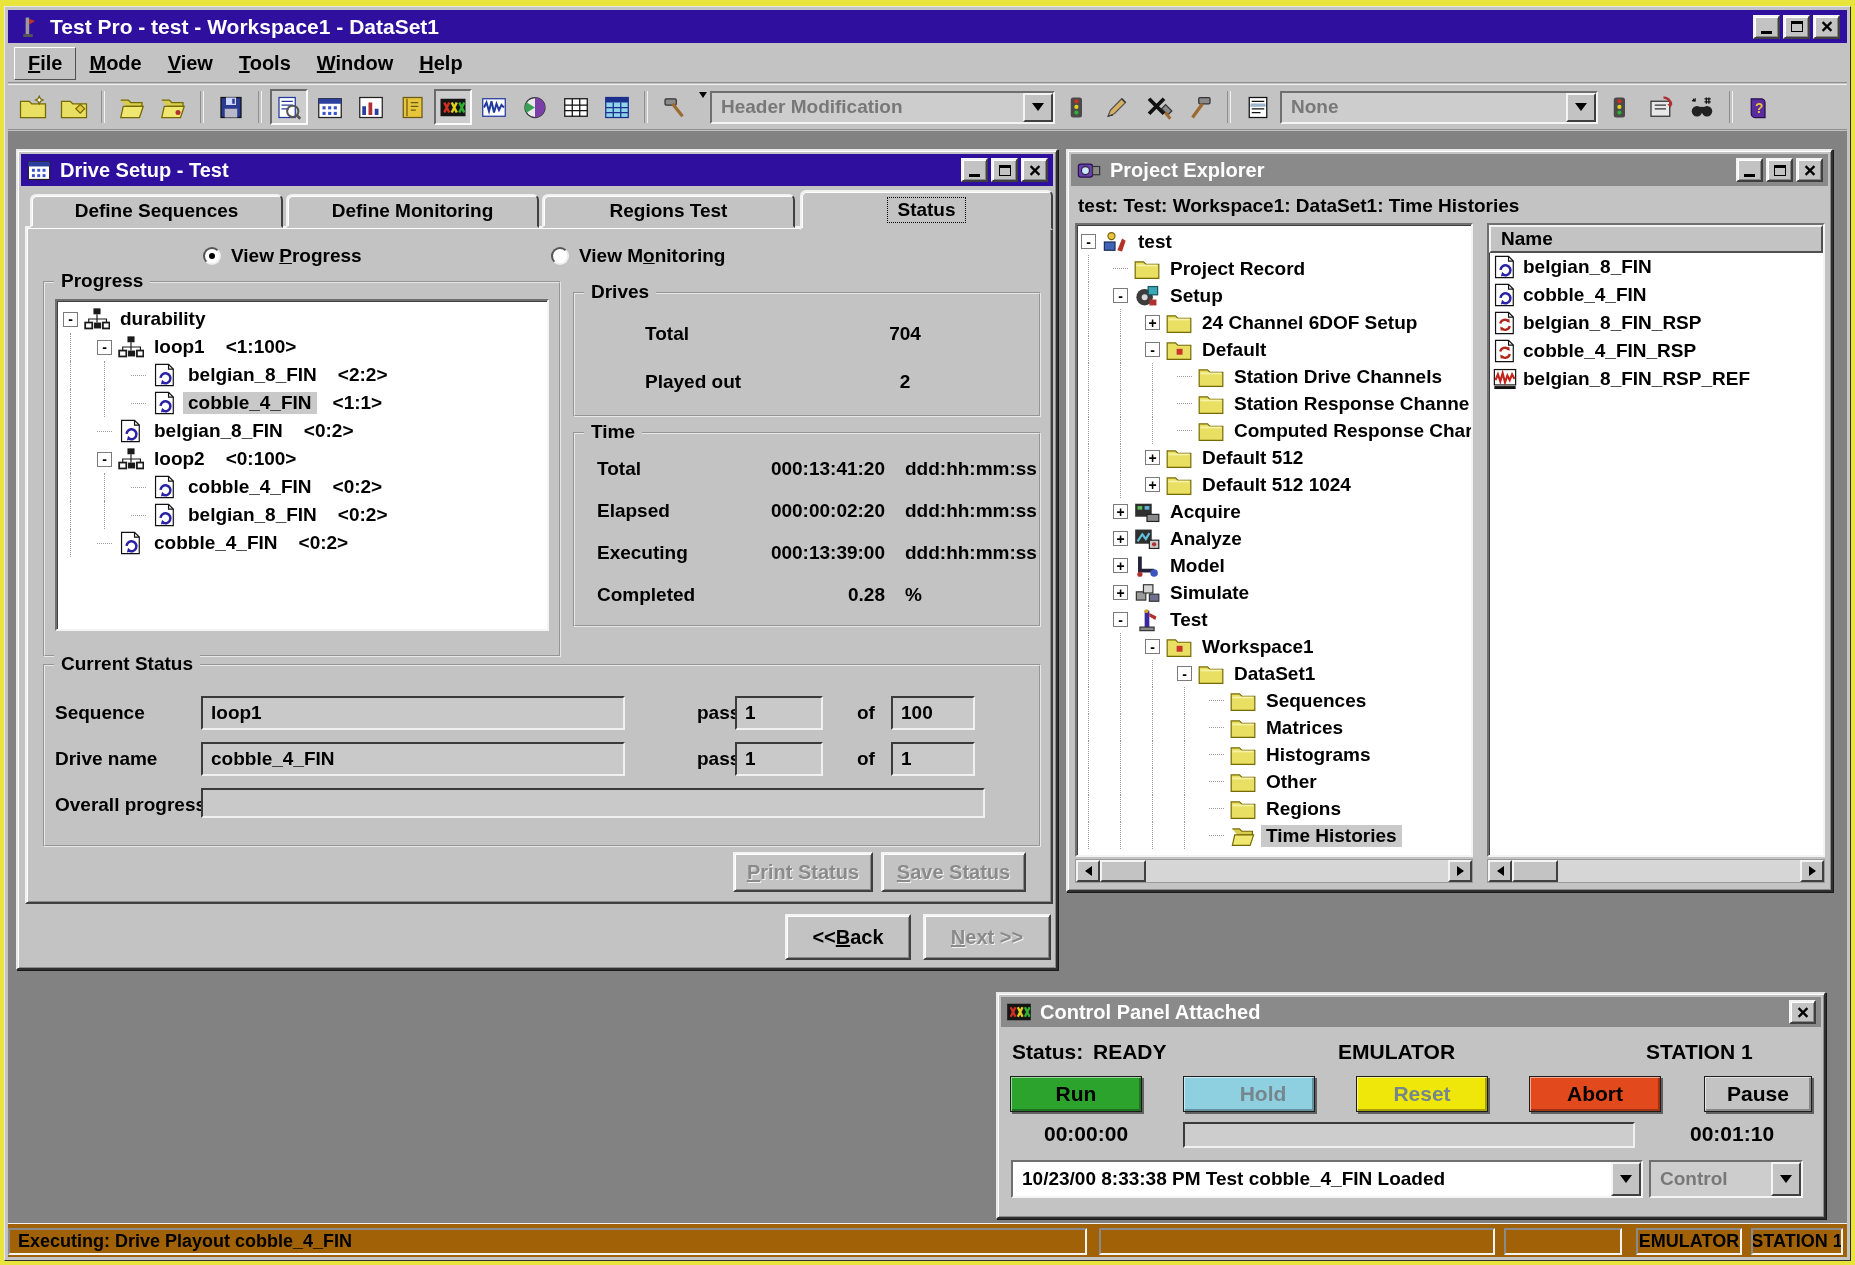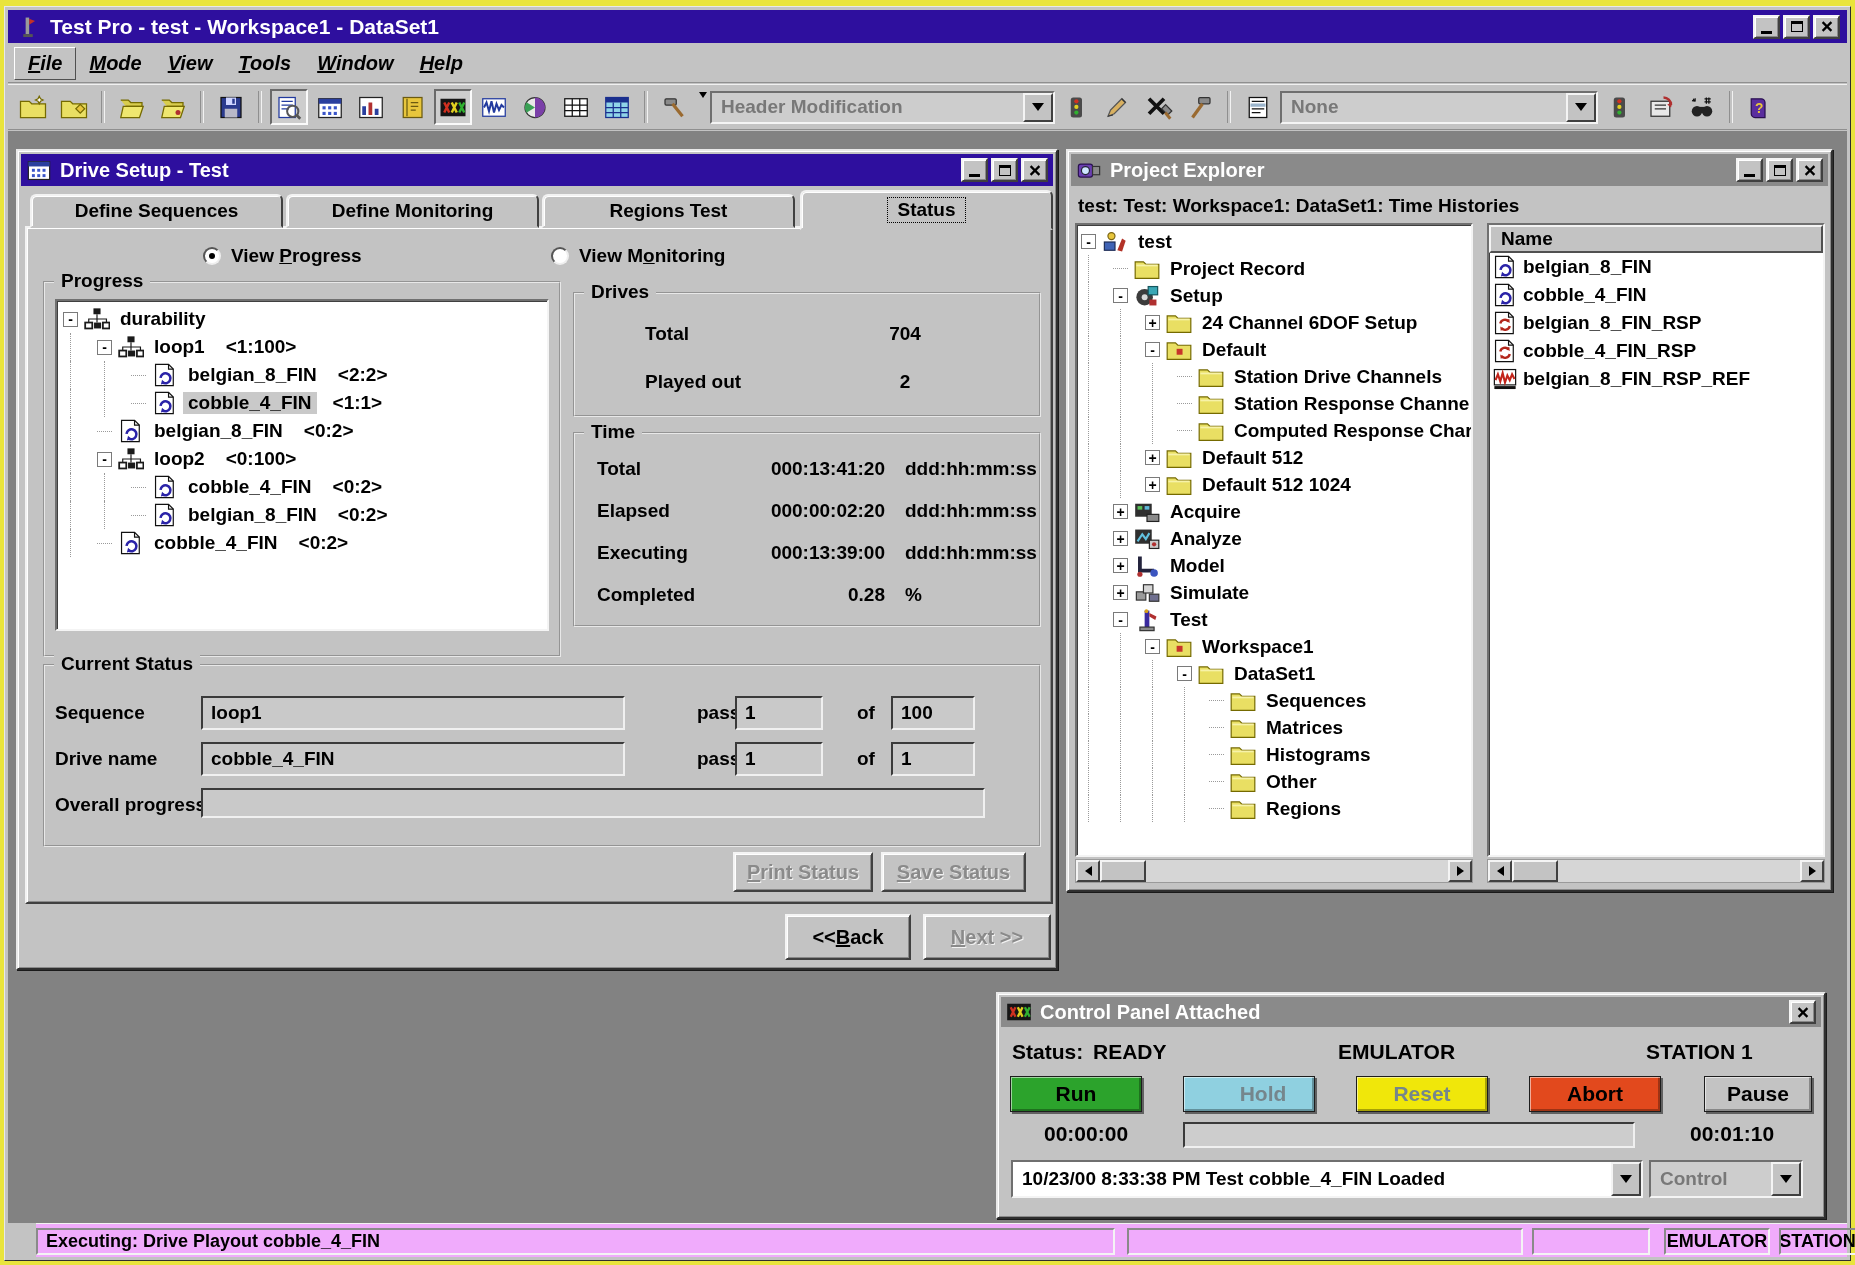--- a/index.html
+++ b/index.html
@@ -14,21 +14,21 @@
   .winbtns{margin-left:auto;display:flex;gap:3px;}
   .winbtn{width:27px;height:24px;background:#c3c3c3;border:2px solid;
           border-color:#f4f4f4 #404040 #404040 #f4f4f4;
           box-shadow:inset 1px 1px 0 #fff,inset -1px -1px 0 #888;
           display:flex;align-items:center;justify-content:center;}
   .g-min{width:11px;height:3px;background:#000;margin-top:11px;}
   .g-max{width:12px;height:11px;border:1px solid #000;border-top-width:3px;}
   .winbtn svg{width:12px;height:11px;}
   .menubar{position:absolute;left:3px;top:38px;right:3px;height:38px;background:#c3c3c3;
            display:flex;align-items:center;padding:0 6px;font-size:20px;border-bottom:1px solid #8f8f8f;}
-  .menu-item{padding:4px 13px;font-style:italic;}
+  .menu-item{padding:4px 13px;}
   .menu-item.boxed{border:1px solid;border-color:#fff #505050 #505050 #fff;}
   .toolbar{position:absolute;left:3px;top:77px;right:3px;height:46px;background:#c3c3c3;
            display:flex;align-items:center;padding:0 6px;gap:3px;border-top:1px solid #f0f0f0;
            border-bottom:1px solid #8f8f8f;}
   .tb-btn{flex:0 0 38px;height:36px;background:transparent;border:2px solid transparent;
           display:flex;align-items:center;justify-content:center;}
   .tb-btn.pressed{border-color:#6a6a6a #fafafa #fafafa #6a6a6a;background:#cdcdcd;}
   .tb-btn svg{width:28px;height:25px;}
   .tb-sep{flex:0 0 4px;height:32px;border-left:1px solid #8f8f8f;border-right:1px solid #f2f2f2;margin:0 5px;}
   .combo{display:flex;align-items:stretch;background:#cdcdcd;border:2px solid;
@@ -37,22 +37,22 @@
                     color:#787878;white-space:nowrap;overflow:hidden;}
   .combo.light{background:#fff;}
   .combo.light .combo-val{color:#000;}
   .combo-drop{width:30px;background:#c3c3c3;border:2px solid;
               border-color:#f4f4f4 #404040 #404040 #f4f4f4;
               display:flex;align-items:center;justify-content:center;}
   .tri-down{width:0;height:0;border-left:6px solid transparent;border-right:6px solid transparent;
             border-top:8px solid #000;}
   .tri-down.small{border-left-width:4px;border-right-width:4px;border-top-width:6px;margin-left:2px;}
   .client{position:absolute;left:3px;top:124px;right:3px;bottom:37px;background:#828282;overflow:hidden;}
-  .statusbar{position:absolute;left:3px;right:3px;bottom:3px;height:34px;background:#f0abfc;
-             border-top:1px solid #f2f2f2;margin-left:28px;}
+  .statusbar{position:absolute;left:3px;right:3px;bottom:3px;height:34px;background:#a16207;
+             border-top:1px solid #f2f2f2;}
   .sb-panel{position:absolute;top:4px;height:27px;border:2px solid;
             border-color:#8a8a8a #f4f4f4 #f4f4f4 #8a8a8a;display:flex;align-items:center;
             padding:0 8px;font-size:18px;white-space:nowrap;overflow:hidden;}
   
   .window{position:absolute;background:#c3c3c3;border:2px solid;
           border-color:#e9e9e9 #2f2f2f #2f2f2f #e9e9e9;
           box-shadow:inset 1px 1px 0 #fff,inset -1px -1px 0 #8a8a8a,1px 1px 0 #1a1a1a;}
   .wtitle{position:absolute;left:3px;top:3px;right:3px;height:32px;display:flex;align-items:center;
           gap:8px;padding:0 5px;font-size:20px;color:#fff;}
   .wtitle.active{background:#2e0f9e;}
@@ -857,20 +857,32 @@
               <span class="guide" style="width: 32px;"></span>
               <span class="guide" style="width: 32px;"></span>
               <span class="guide" style="width: 32px;"></span>
               <span class="stub"></span>
               <span class="tree-icon"><svg viewBox="0 0 22 20">
                   <path d="M1 4h7l2 2h11v12H1z" fill="#e9df63" stroke="#756a00"></path>
                   <path d="M2 7h18" stroke="#f7f2a8" stroke-width="1.5"></path>
                 </svg></span>
               <span class="tree-label">Regions</span>
             </div>
+            <div class="tree-row" style="height: 27px; font-size: 19px;">
+              <span class="guide" style="width: 32px;"></span>
+              <span class="guide" style="width: 32px;"></span>
+              <span class="guide" style="width: 32px;"></span>
+              <span class="guide" style="width: 32px;"></span>
+              <span class="stub"></span>
+              <span class="tree-icon"><svg viewBox="0 0 22 20">
+                  <path d="M2 4h6l2 2h9v3H6" fill="#d8cd4e" stroke="#756a00"></path>
+                  <path d="M4 9h16l-3 9H2z" fill="#efe76f" stroke="#756a00"></path>
+                </svg></span>
+              <span class="tree-label selected">Time Histories</span>
+            </div>
           </div>
 
       <div class="pane" style="position:absolute;left:419px;top:72px;width:338px;height:634px;">
         <div class="list-header">
           <span>Name</span>
         </div>
         <div>
               <div class="list-row">
                 <span class="tree-icon"><svg viewBox="0 0 22 20">
                     <path d="M3 1h11l4 4v14H3z" fill="#fff" stroke="#111"></path>

